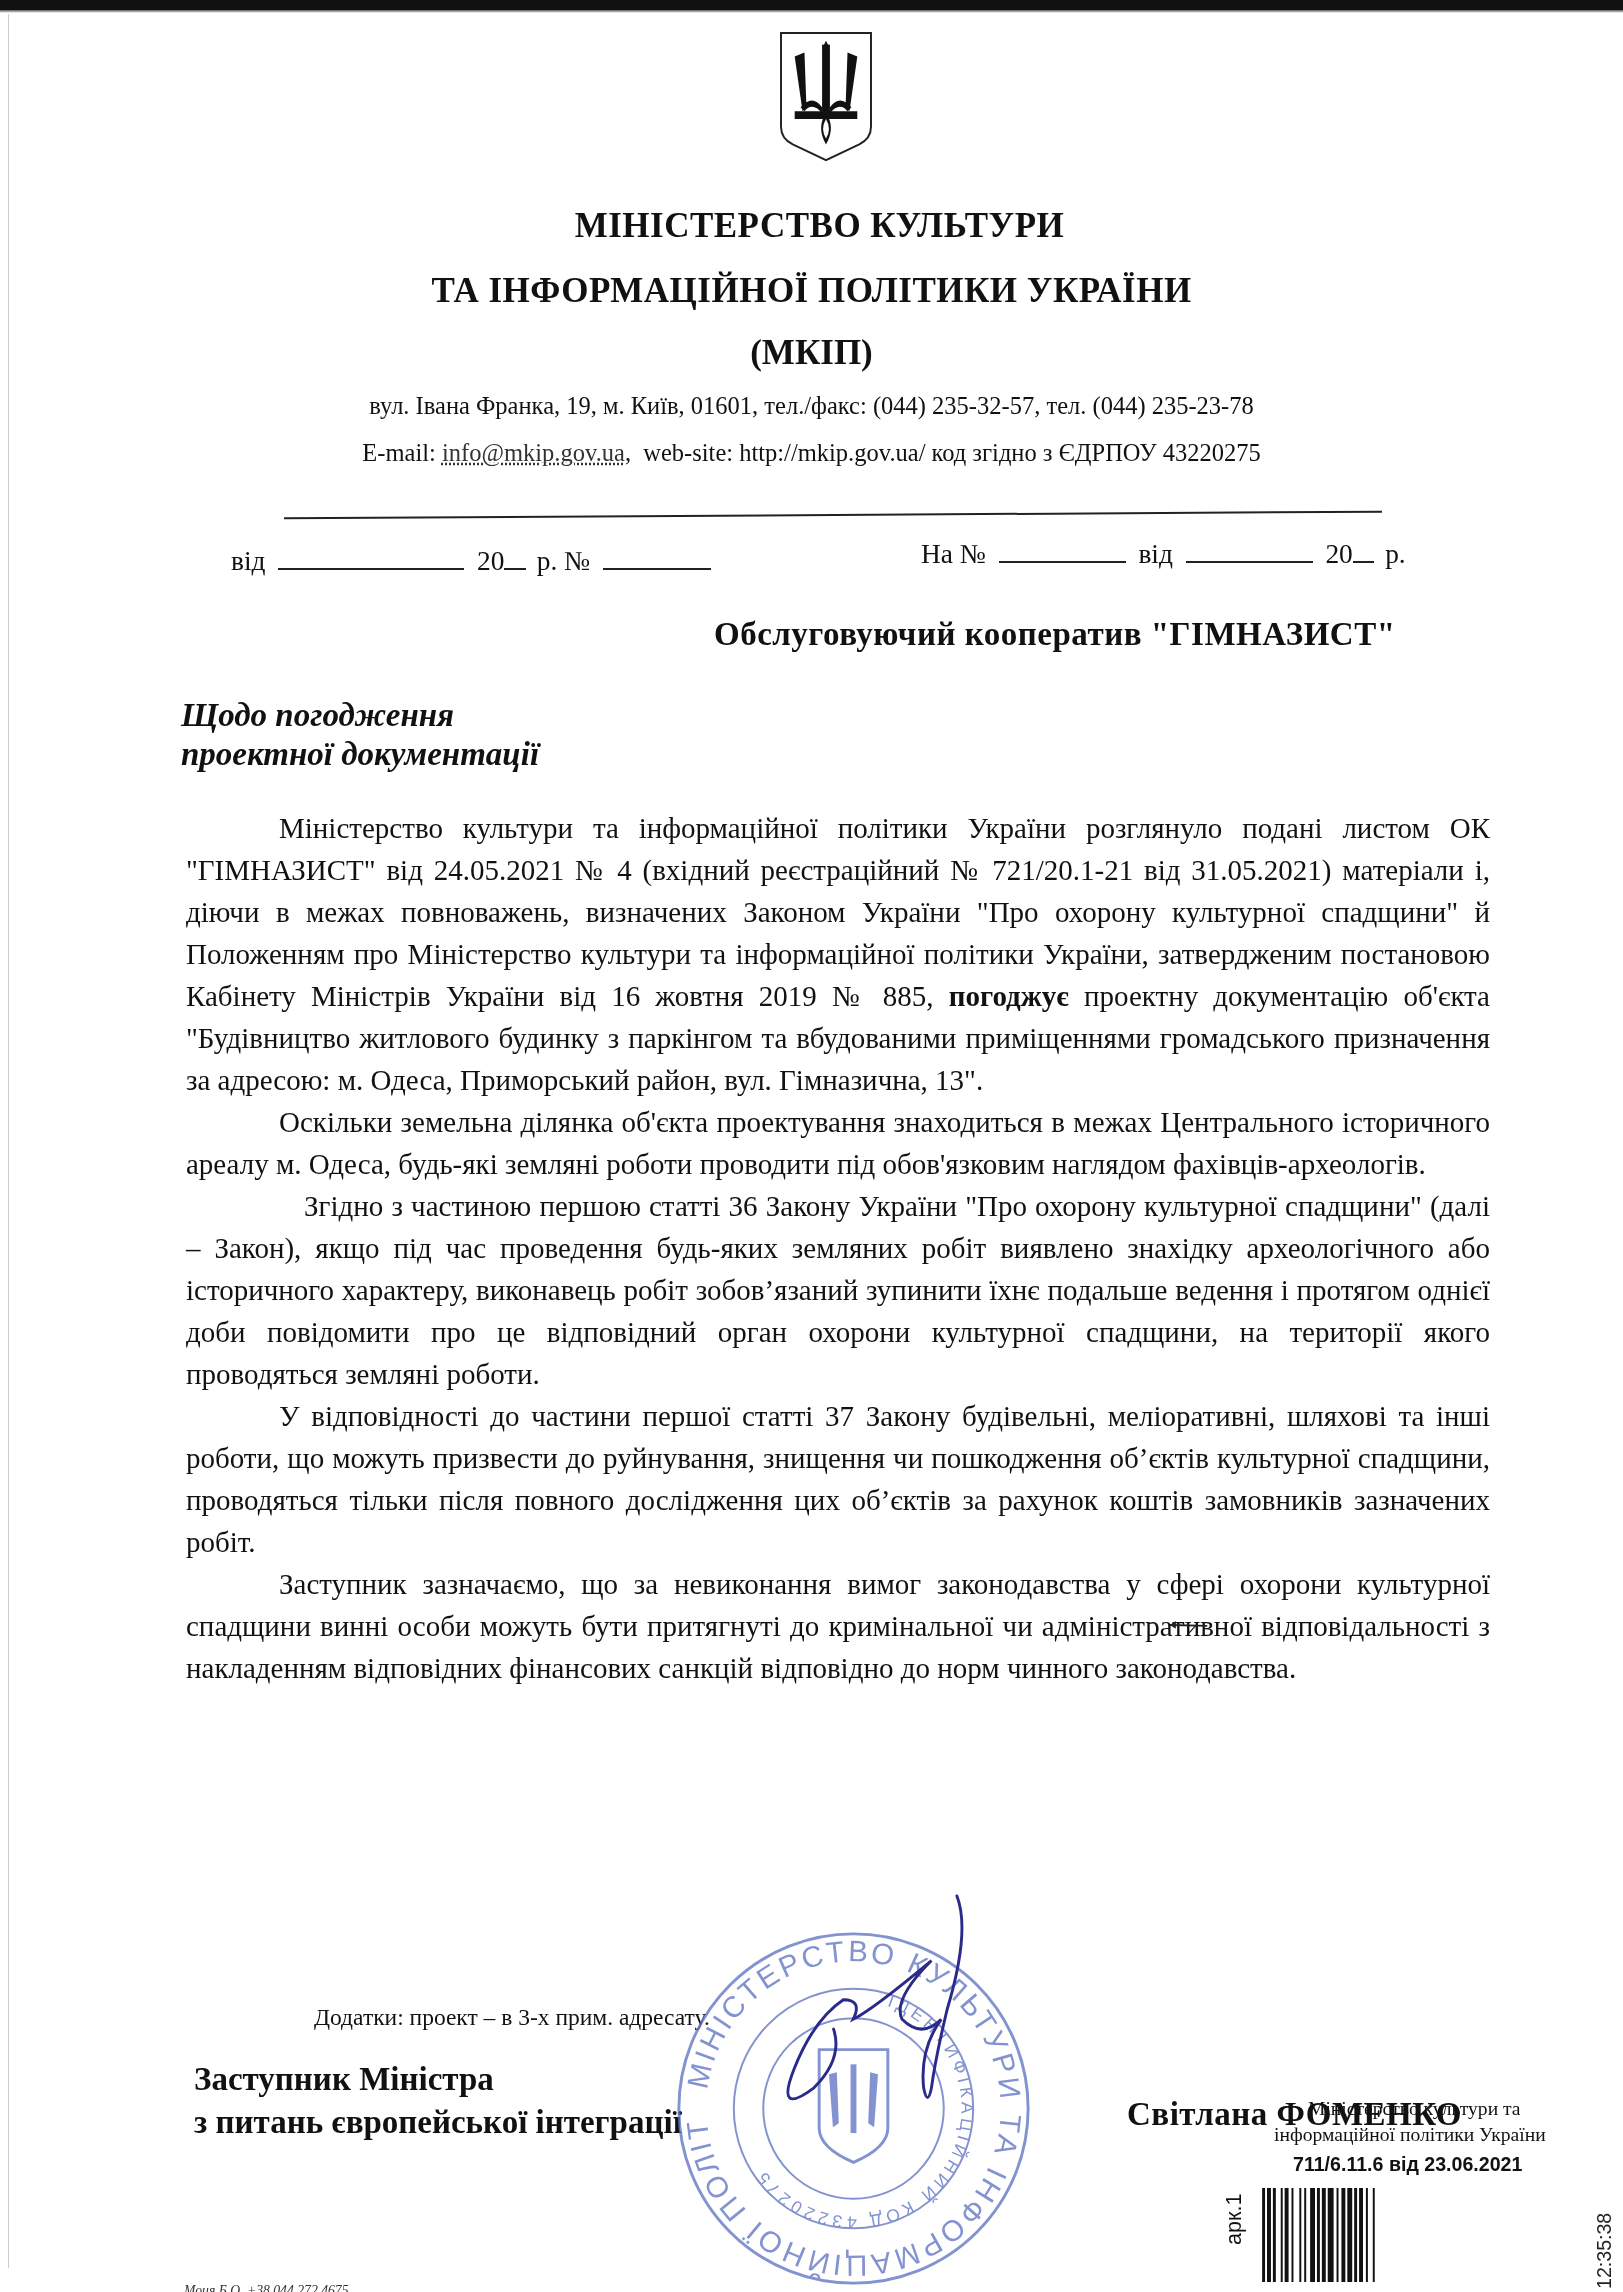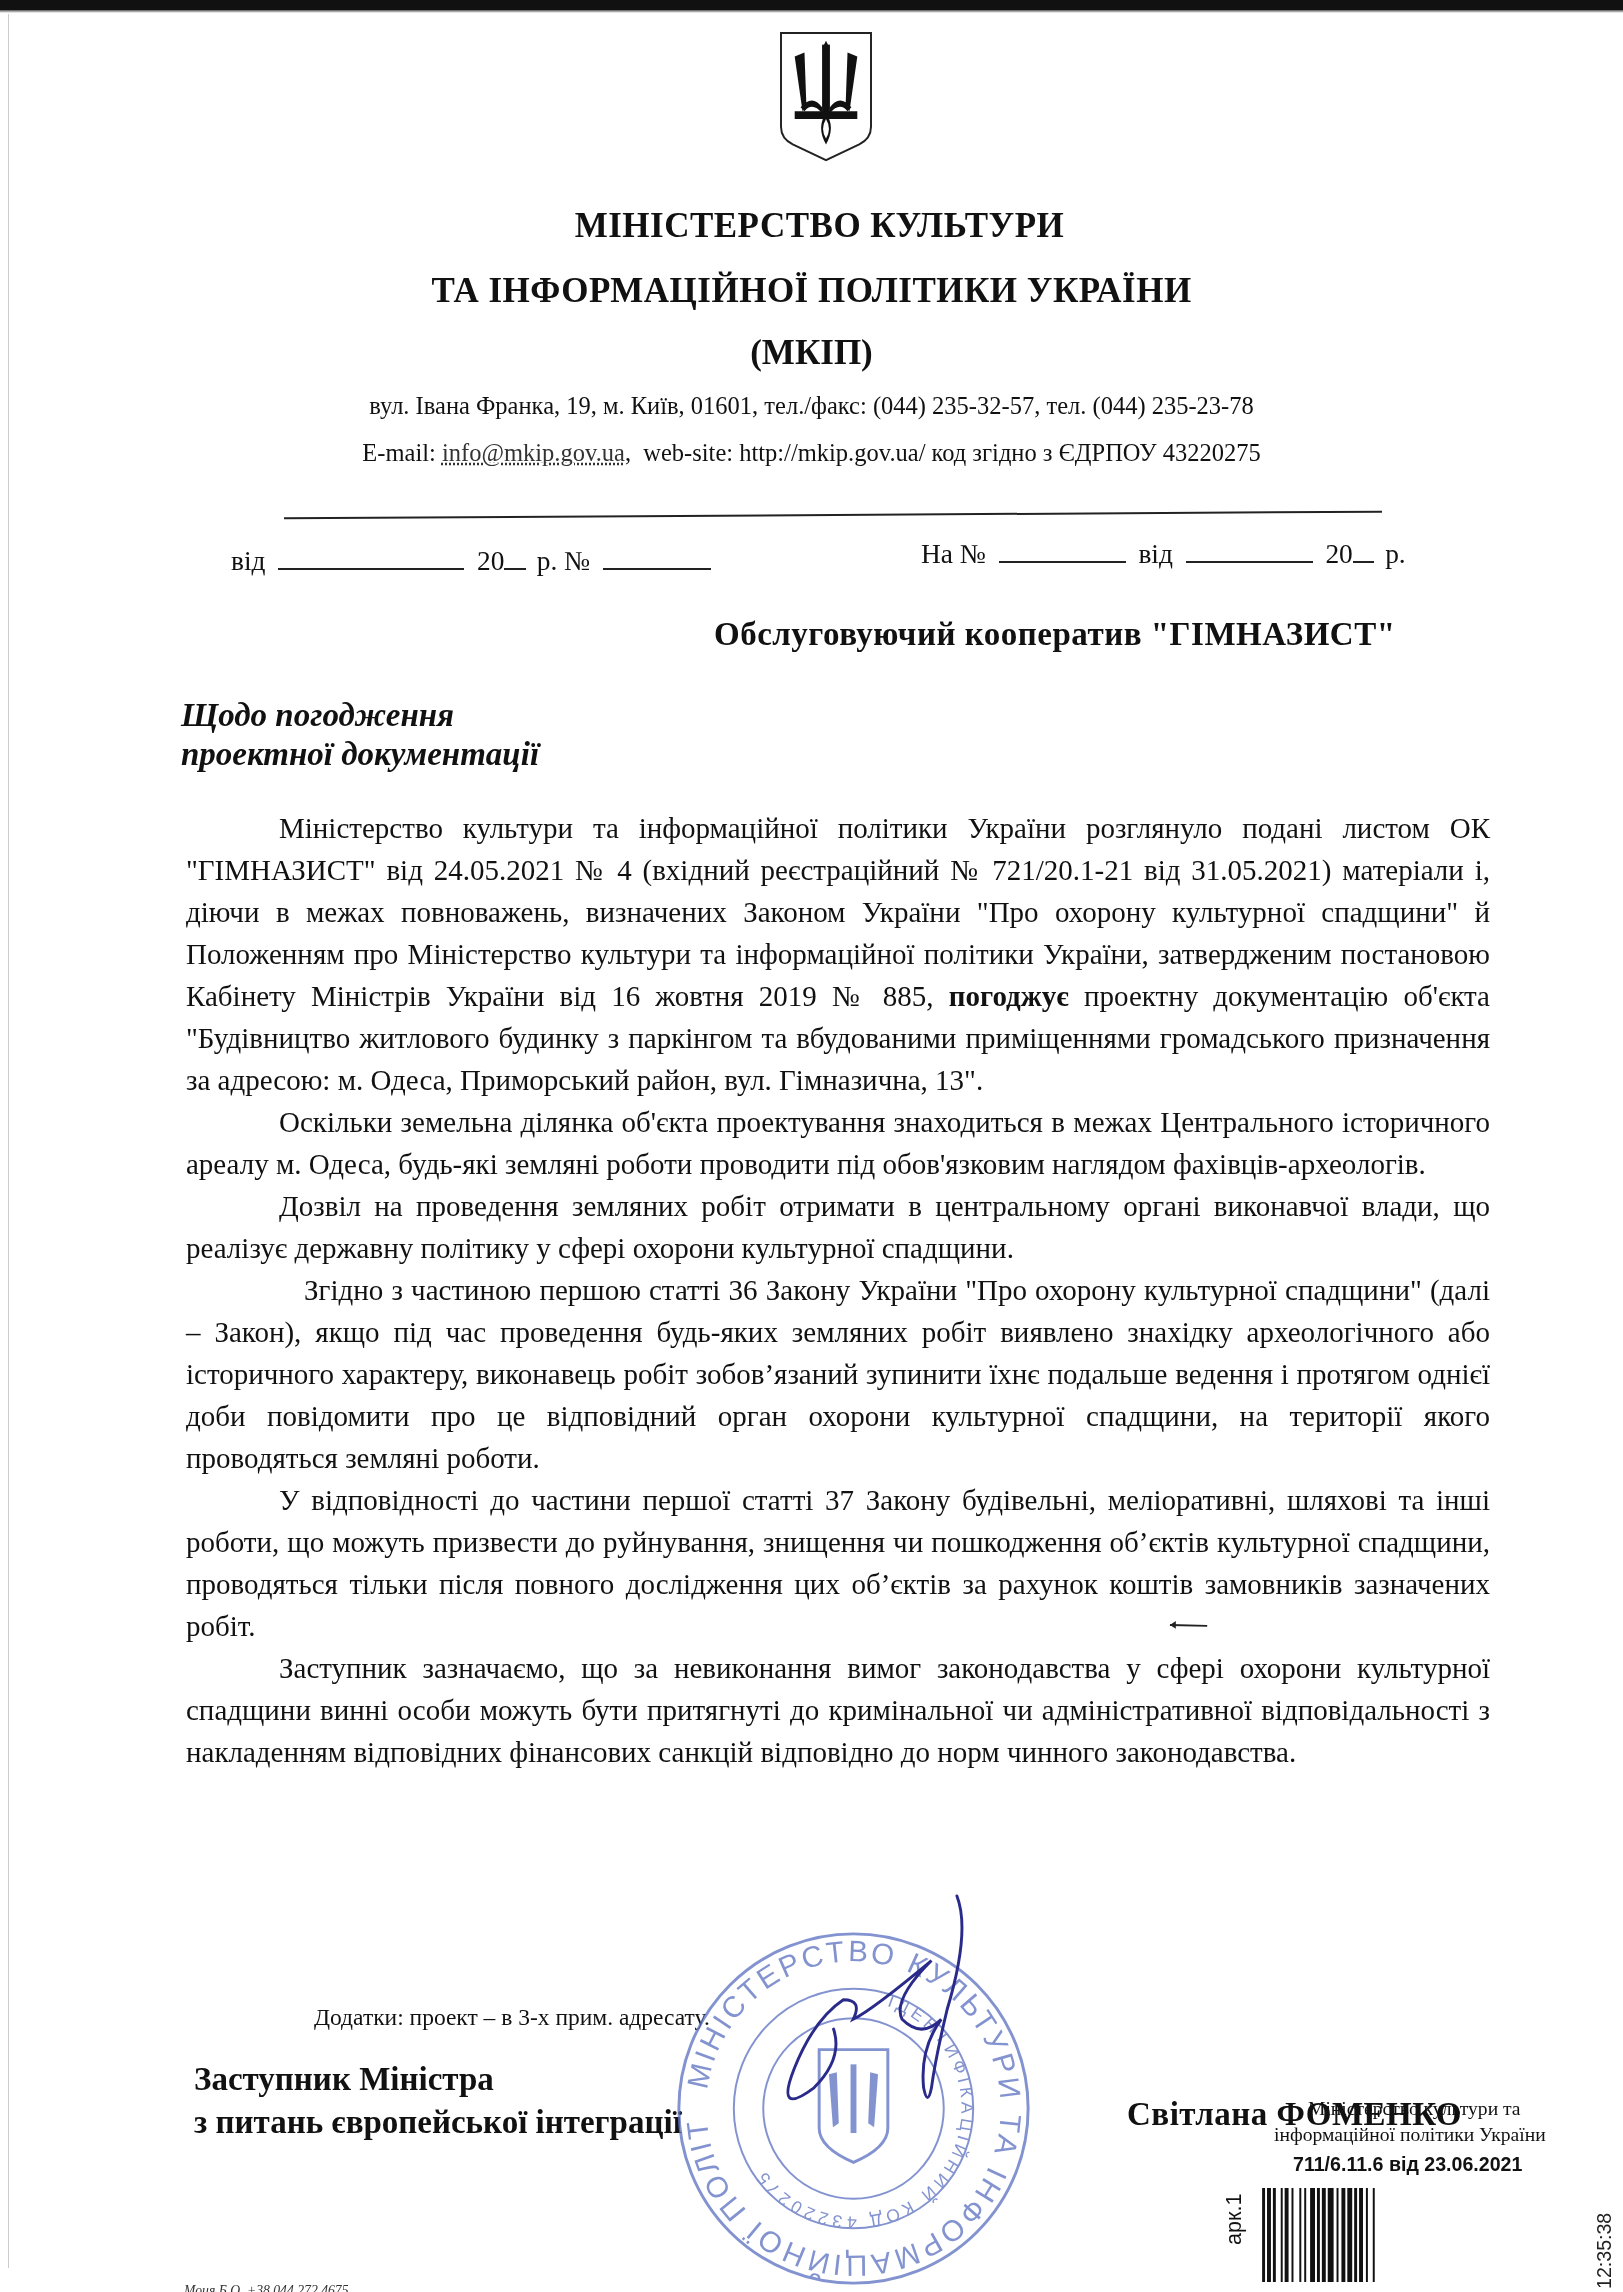--- a/index.html
+++ b/index.html
@@ -108,21 +108,20 @@
 <div class="addressee">Обслуговуючий кооператив "ГІМНАЗИСТ"</div>
 
 <div class="subject">
   <div>Щодо погодження</div>
   <div>проектної документації</div>
 </div>
 
 <div class="body">
   <p><span>Міністерство культури та інформаційної політики України розглянуло подані листом ОК "ГІМНАЗИСТ" від 24.05.2021 № 4 (вхідний реєстраційний № 721/20.1-21 від 31.05.2021) матеріали і, діючи в межах повноважень, визначених Законом України "Про охорону культурної спадщини" й Положенням про Міністерство культури та інформаційної політики України, затвердженим постановою Кабінету Міністрів України від 16 жовтня 2019 № 885,</span> <b>погоджує</b> <span>проектну документацію об'єкта "Будівництво житлового будинку з паркінгом та вбудованими приміщеннями громадського призначення за адресою: м. Одеса, Приморський район, вул. Гімназична, 13".</span></p>
   <p>Оскільки земельна ділянка об'єкта проектування знаходиться в межах Центрального історичного ареалу м. Одеса, будь-які земляні роботи проводити під обов'язковим наглядом фахівців-археологів.</p>
-  <p>Дозвіл на проведення земляних робіт отримати в центральному органі виконавчої влади, що реалізує державну політику у сфері охорони культурної спадщини.</p>
   <p class="indent2">Згідно з частиною першою статті 36 Закону України "Про охорону культурної спадщини" (далі – Закон), якщо під час проведення будь-яких земляних робіт виявлено знахідку археологічного або історичного характеру, виконавець робіт зобов’язаний зупинити їхнє подальше ведення і протягом однієї доби повідомити про це відповідний орган охорони культурної спадщини, на території якого проводяться земляні роботи.</p>
   <p>У відповідності до частини першої статті 37 Закону будівельні, меліоративні, шляхові та інші роботи, що можуть призвести до руйнування, знищення чи пошкодження об’єктів культурної спадщини, проводяться тільки після повного дослідження цих об’єктів за рахунок коштів замовників зазначених робіт.</p>
   <p>Заступник зазначаємо, що за невиконання вимог законодавства у сфері охорони культурної спадщини винні особи можуть бути притягнуті до кримінальної чи адміністративної відповідальності з накладенням відповідних фінансових санкцій відповідно до норм чинного законодавства.</p>
 </div>
 
 <div class="attach">Додатки: проект – в 3-х прим. адресату.</div>
 
 <svg class="mark" viewBox="0 0 50 12">
   <path d="M2 6 L40 7" stroke="#222" stroke-width="2"></path>
     <path d="M2 6 L8 2 L8 10 Z" fill="#222"></path>

